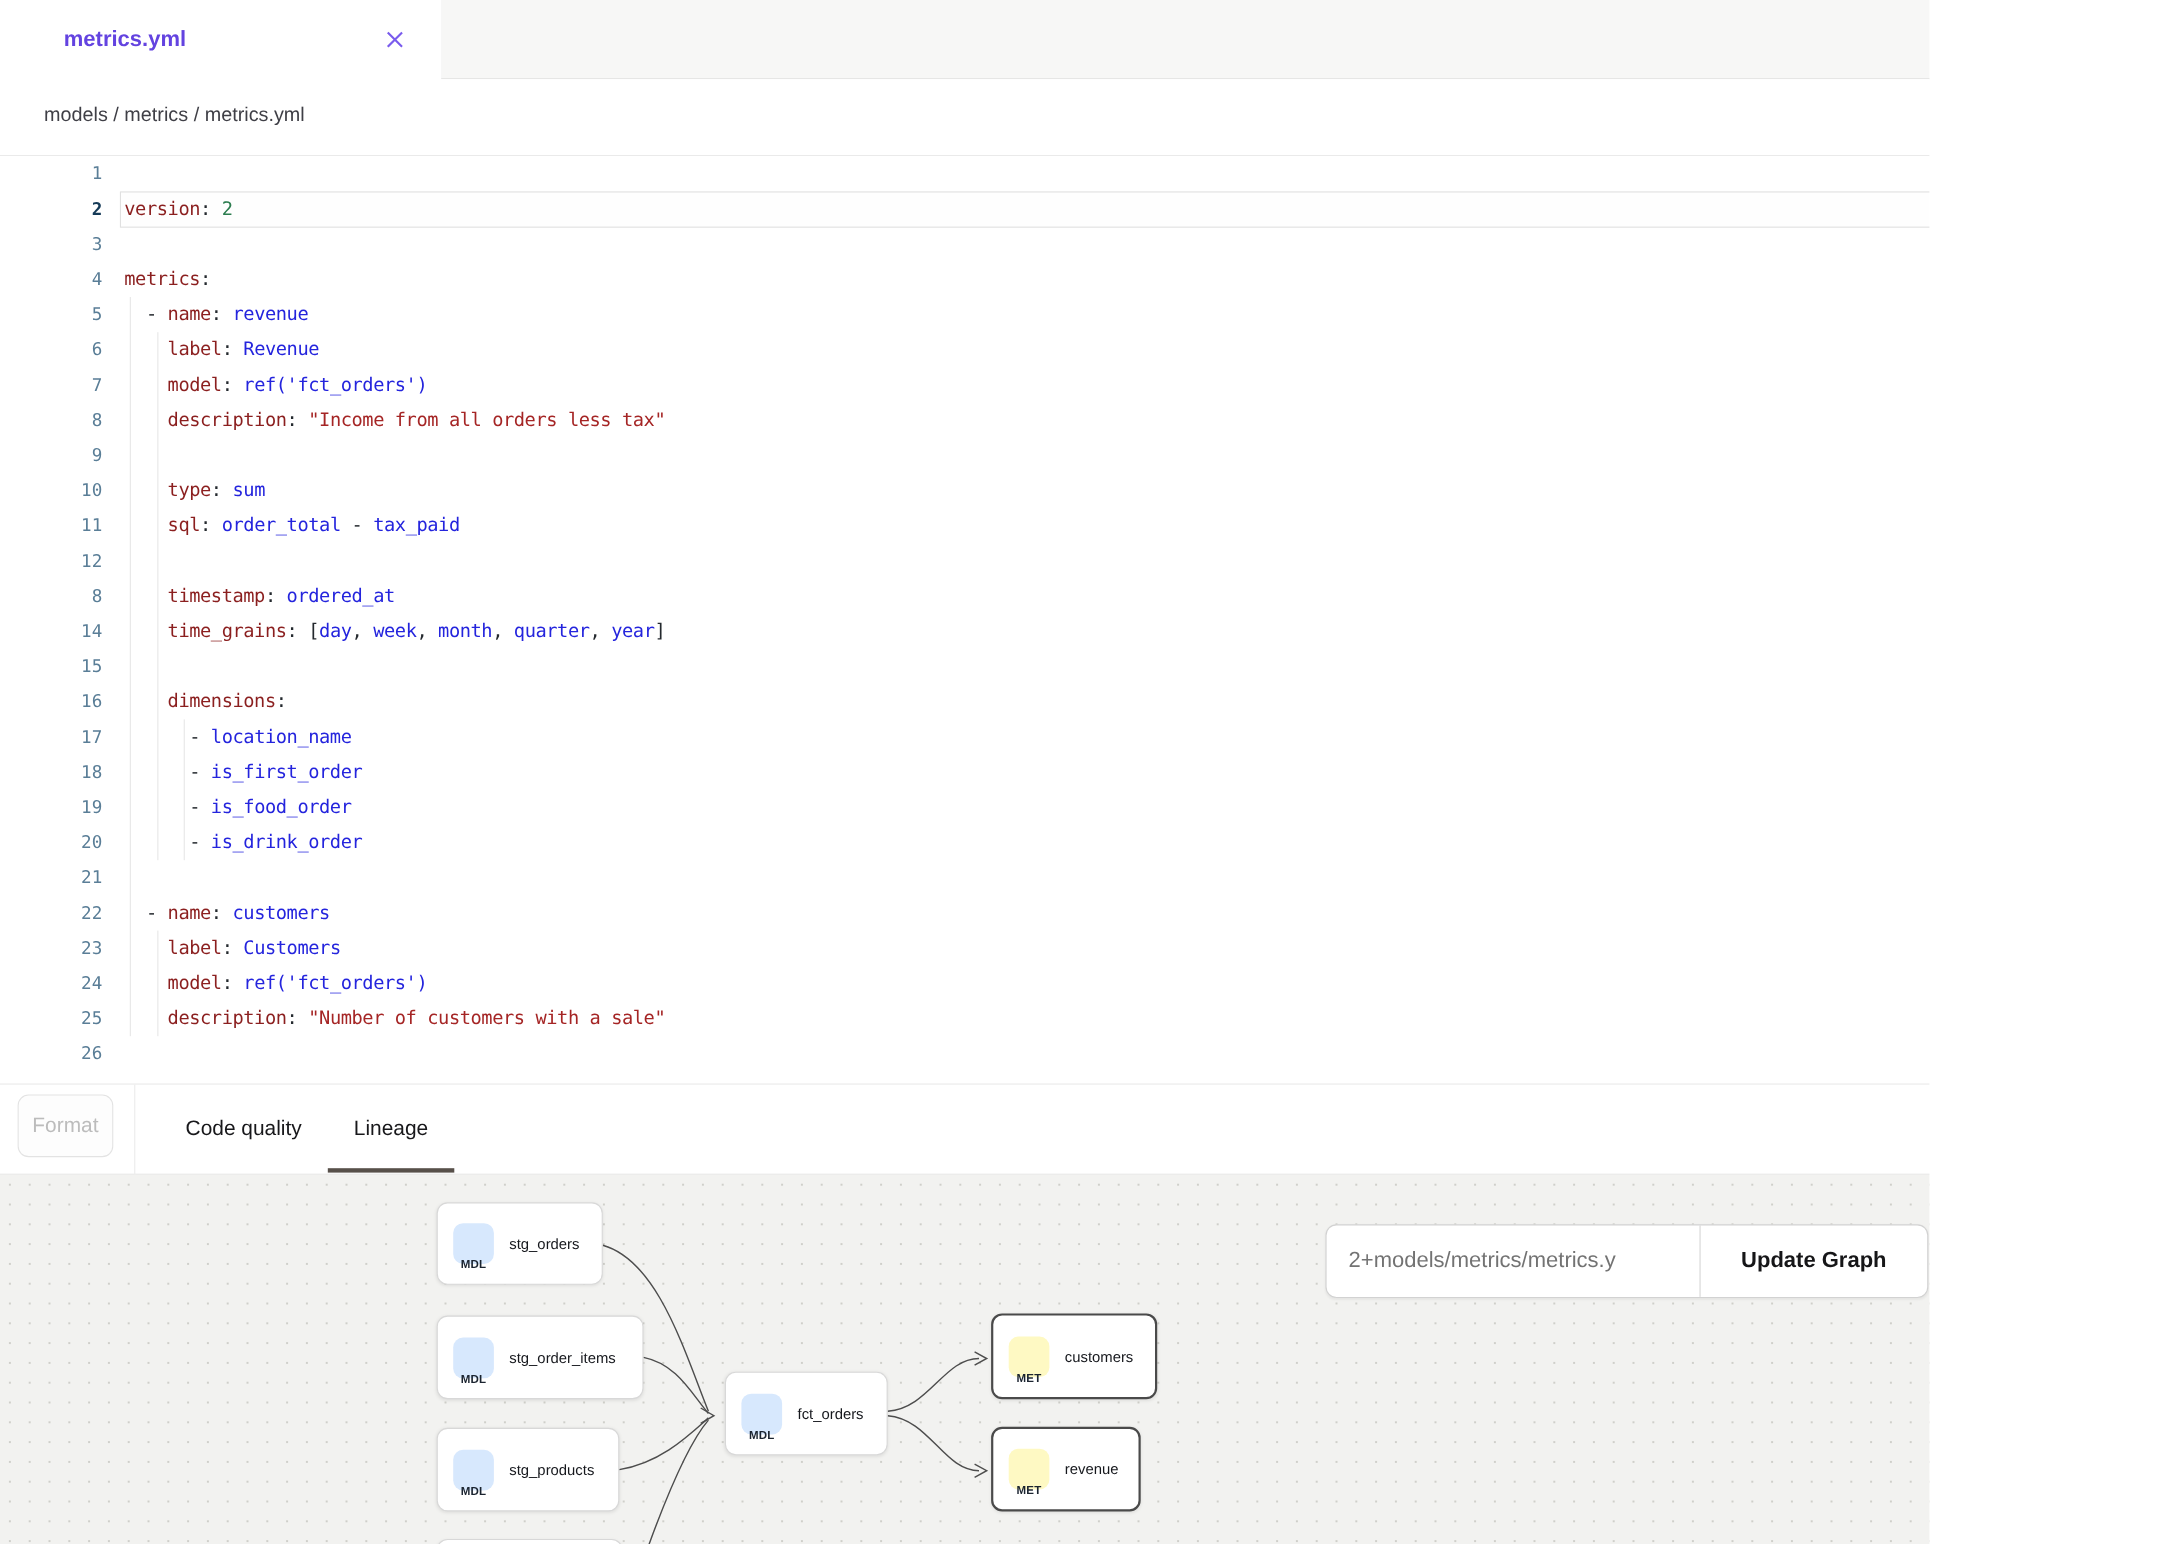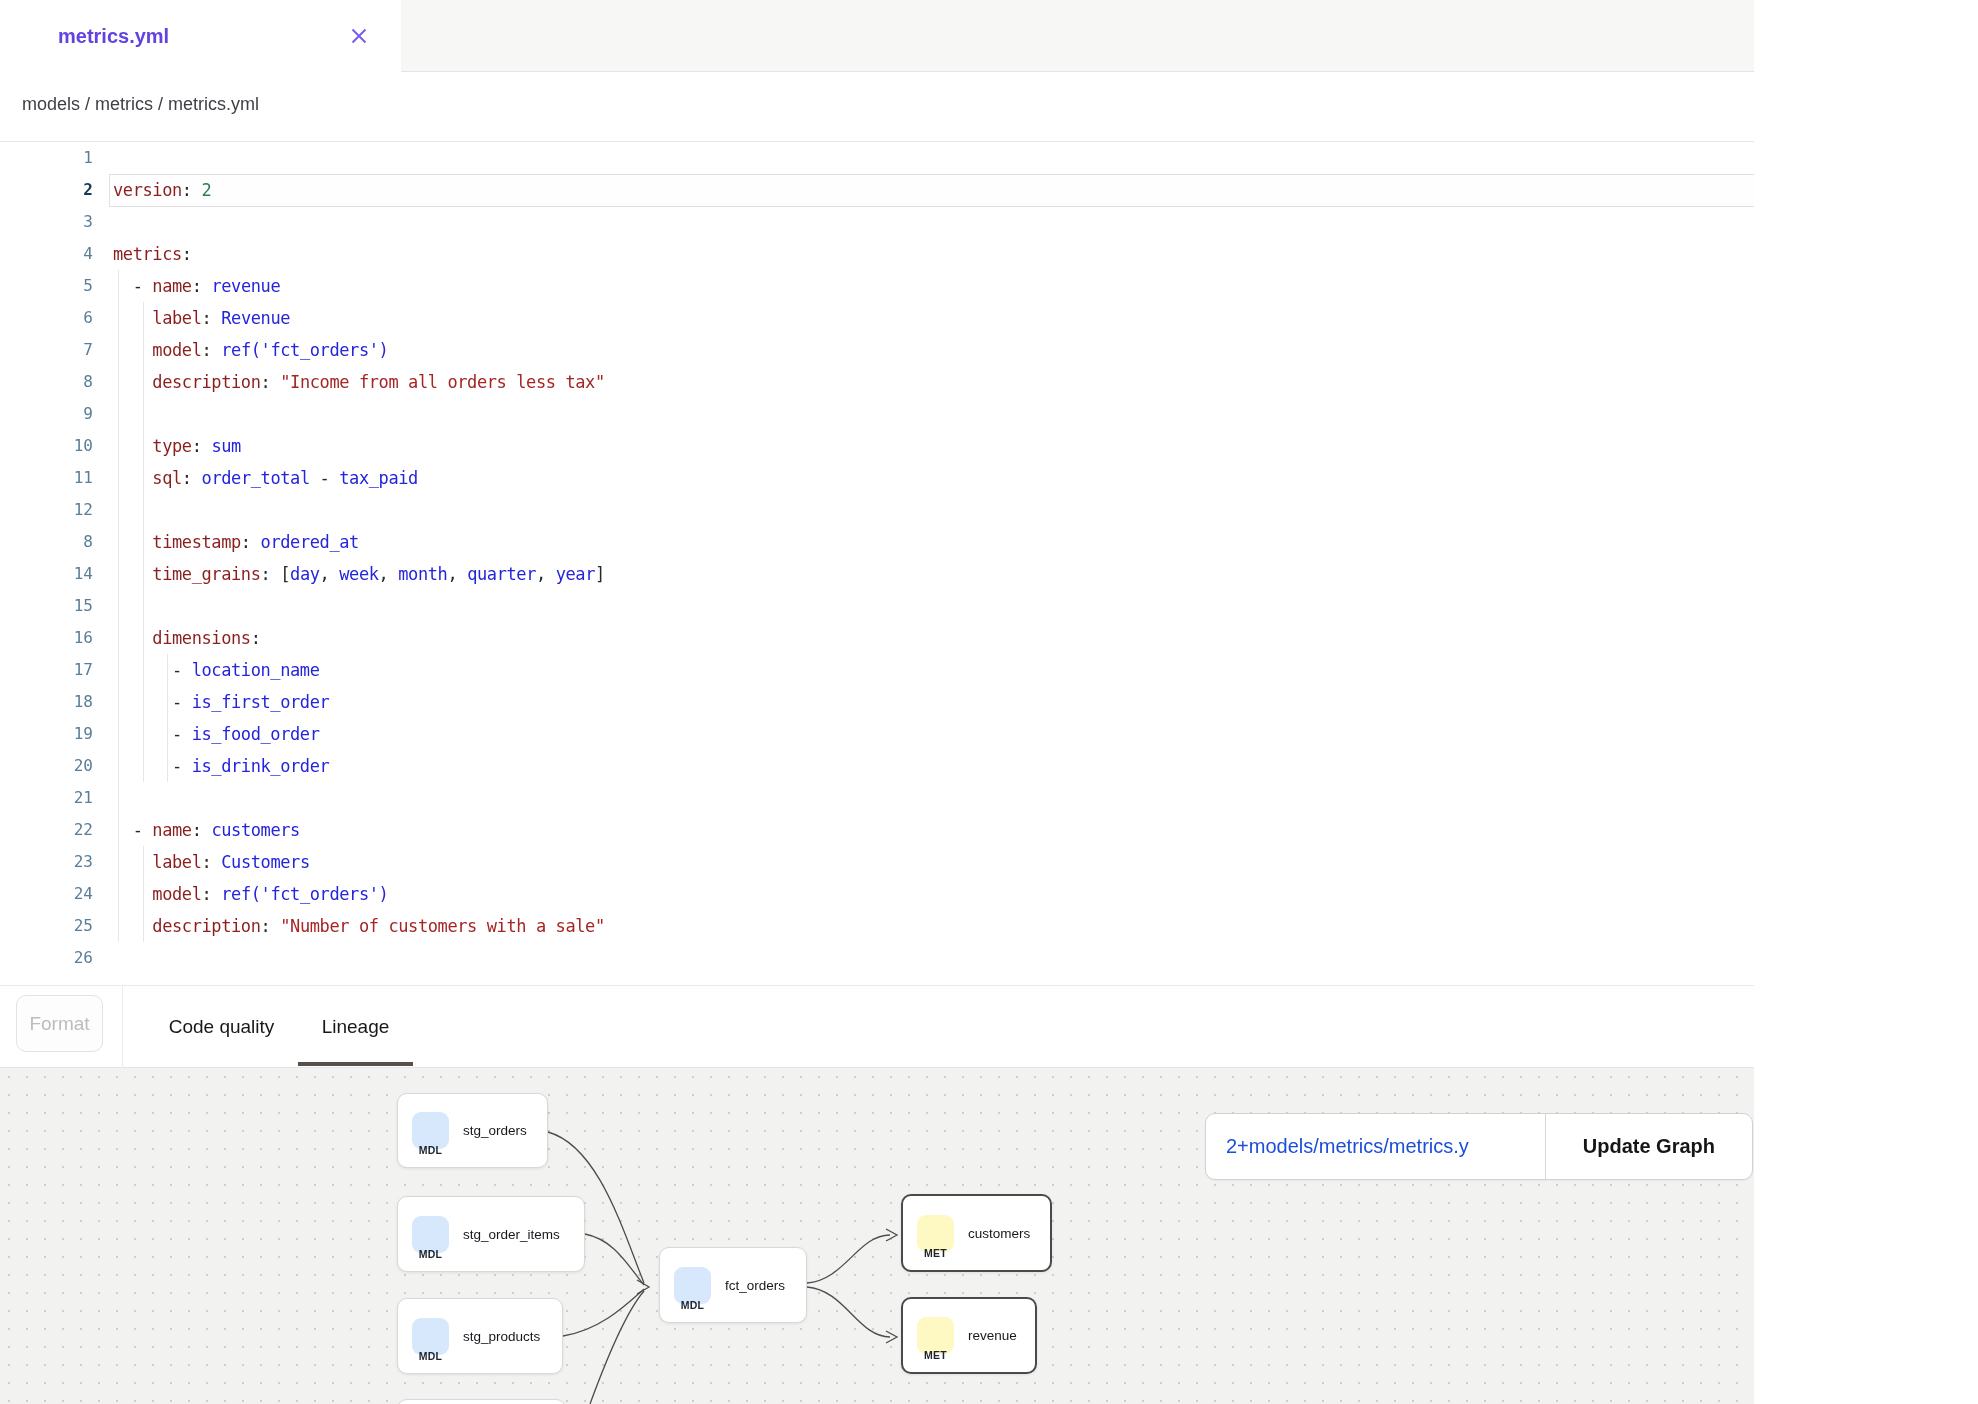--- a/index.html
+++ b/index.html
@@ -10,21 +10,21 @@
   .tabbar { position:absolute; left:0; top:0; width:1978px; height:72px; }
   .tab-active { position:absolute; left:0; top:0; width:401px; height:72px; background:#fff; display:flex; align-items:center; }
   .tab-label { margin-left:58px; font-size:20px; font-weight:600; color:#6343e0; }
   .tab-close { position:absolute; left:346px; top:23px; width:26px; height:26px; cursor:pointer; }
   .tab-strip { position:absolute; left:401px; top:0; width:1490px; height:72px; background:#f7f7f6; border-bottom:1px solid #e4e4e4; border-right:1px solid #e4e4e4; }
   .newtab-zone { position:absolute; left:1891px; top:0; width:87px; height:72px; background:#fff; }
   .plus-btn { position:absolute; left:1920px; top:22px; width:28px; height:28px; }
 
   
   .pathbar { position:absolute; left:0; top:72px; width:1978px; height:70px; background:#fff; border-bottom:1px solid #e8e8e8; }
-  .breadcrumb { position:absolute; left:22px; top:22px; font-size:18px; color:#3f3f46; }
+  .breadcrumb { position:absolute; left:40px; top:22px; font-size:18px; color:#3f3f46; }
   .save-btn { position:absolute; left:1829px; top:11px; width:120px; height:57px; background:#f1f1f1; border:1px solid #e3e3e3; border-radius:10px; display:flex; align-items:center; justify-content:center; gap:10px; }
   .save-btn span { font-size:20px; font-weight:600; color:#b5b5b5; }
 
   
   .editor { position:absolute; left:0; top:142px; width:1978px; height:843px; background:#fff; }
   .code-row { display:flex; height:32px; line-height:32px; font-family:"DejaVu Sans Mono", monospace; font-size:17px; white-space:pre; }
   .ln { width:93px; text-align:right; color:#5a7e97; font-size:16px; flex:none; }
   .ln-active { color:#153a57; font-weight:bold; }
   .code { padding-left:20px; letter-spacing:-0.4px; }
   .tk-k { color:#8b1f1f; } .tk-p { color:#24292e; } .tk-v { color:#2424dd; }
@@ -59,21 +59,21 @@
     box-shadow:0 1px 3px rgba(0,0,0,.08); display:flex; align-items:center; padding-left:14px; gap:14px; cursor:pointer; }
   .node.selected { border:2px solid #4a4a4a; }
   .badge { width:37px; height:37px; border-radius:9px; display:flex; flex-direction:column; align-items:center; justify-content:center; flex:none;gap:40px; }
   .badge-mdl { background:#d7e8fd; }
   .badge-met { background:#fef9c3; }
   .badge-label { font-size:10.5px; font-weight:600; color:#1b2430; letter-spacing:.2px; line-height:11px; }
   .node-label { font-size:13.5px; color:#16181d; }
 
   .graph-controls { position:absolute; left:1205px; top:45px; width:548px; height:67px; background:#fff;
     border:1px solid #d2d2d2; border-radius:10px; display:flex; box-shadow:0 1px 2px rgba(0,0,0,.05); }
-  .graph-filter { width:340px; height:100%; border:none; outline:none; background:transparent; padding:0 20px; font-size:20px; color:#1d4ed8; font-family:"Liberation Sans", sans-serif; }
+  .graph-filter { width:340px; height:100%; border:none; outline:none; background:transparent; padding:0 20px; font-size:20px; color:#737373; font-family:"Liberation Sans", sans-serif; }
   .update-btn { width:208px; height:100%; border-left:1px solid #d6d6d6; display:flex; align-items:center; justify-content:center; font-size:20px; font-weight:600; color:#161618; cursor:pointer; }
   .sq-btn { position:absolute; top:45px; width:67px; height:67px; background:#fff; border:1px solid #d2d2d2; border-radius:10px; display:flex; align-items:center; justify-content:center; cursor:pointer; box-shadow:0 1px 2px rgba(0,0,0,.05); }
   .fullscreen-btn { left:1781px; }
   .refresh-btn { left:1867px; }
 </style>
 </head>
 <body>
 
 <div class="screen">
 

